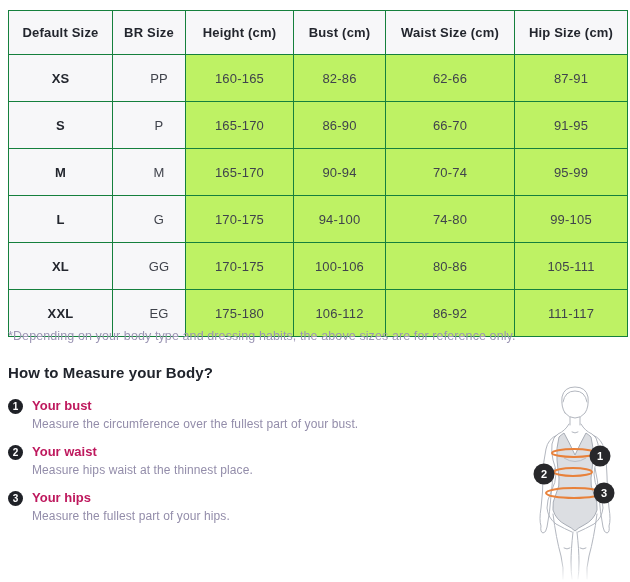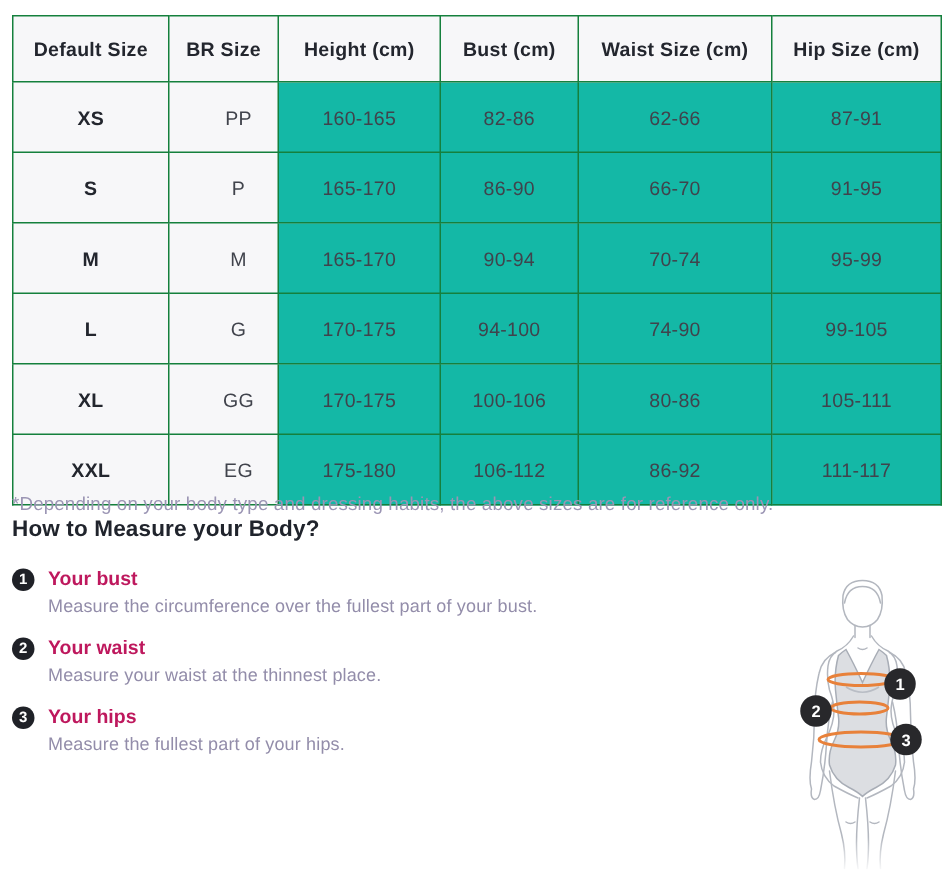--- a/index.html
+++ b/index.html
@@ -12,30 +12,30 @@
     position:absolute;left:8px;top:10px;width:619px;
     border-collapse:collapse;table-layout:fixed;
   }
   .size-table th,.size-table td{
     border:1px solid #15803d;text-align:center;vertical-align:middle;
     font-size:13px;letter-spacing:.2px;
   }
   .size-table th{
     height:41px;background:#f7f7f9;color:#23262e;font-weight:700;
   }
-  .size-table td{height:44px;color:#40434c;background:#14b8a6;}
+  .size-table td{height:44px;color:#40434c;background:#bef264;}
   .size-table td.c-default{background:#f7f7f9;font-weight:700;color:#23262e;}
   .size-table td.c-br{background:#f7f7f9;padding-left:21px;}
   
   .footnote{
     position:absolute;left:8px;top:329px;margin:0;
     font-size:12.5px;color:#9b95b4;letter-spacing:.1px;
   }
   
-  .guide{position:absolute;left:8px;top:344px;width:500px;}
+  .guide{position:absolute;left:8px;top:364px;width:500px;}
   .guide-title{
     margin:0 0 17px 0;font-size:15px;font-weight:700;color:#20242c;letter-spacing:.1px;
   }
   .step{display:flex;gap:9px;margin-bottom:13px;align-items:flex-start;}
   .badge{
     flex:0 0 15px;width:15px;height:15px;border-radius:50%;
     background:#1f2127;color:#fff;font-size:10px;font-weight:700;
     line-height:15px;text-align:center;margin-top:1px;
   }
   .step-label{font-size:13px;font-weight:700;color:#be185d;margin-bottom:4px;}
@@ -97,21 +97,21 @@
         <td>165-170</td>
         <td>90-94</td>
         <td>70-74</td>
         <td>95-99</td>
       </tr>
       <tr>
         <td class="c-default">L</td>
         <td class="c-br">G</td>
         <td>170-175</td>
         <td>94-100</td>
-        <td>74-90</td>
+        <td>74-80</td>
         <td>99-105</td>
       </tr>
       <tr>
         <td class="c-default">XL</td>
         <td class="c-br">GG</td>
         <td>170-175</td>
         <td>100-106</td>
         <td>80-86</td>
         <td>105-111</td>
       </tr>
@@ -136,21 +136,21 @@
       <div>
         <div class="step-label">Your bust</div>
         <div class="step-desc">Measure the circumference over the fullest part of your bust.</div>
       </div>
     </div>
 
     <div class="step">
       <span class="badge">2</span>
       <div>
         <div class="step-label">Your waist</div>
-        <div class="step-desc">Measure your waist at the thinnest place.</div>
+        <div class="step-desc">Measure hips waist at the thinnest place.</div>
       </div>
     </div>
 
     <div class="step">
       <span class="badge">3</span>
       <div>
         <div class="step-label">Your hips</div>
         <div class="step-desc">Measure the fullest part of your hips.</div>
       </div>
     </div>

